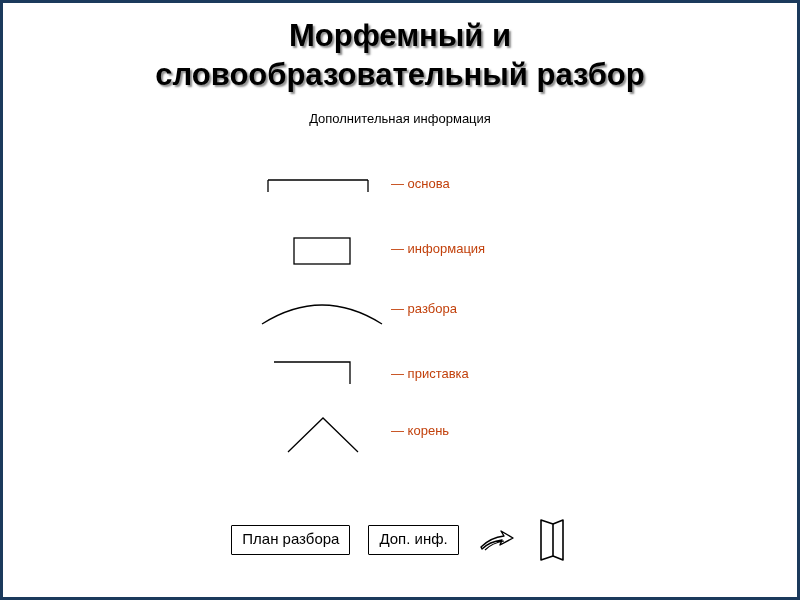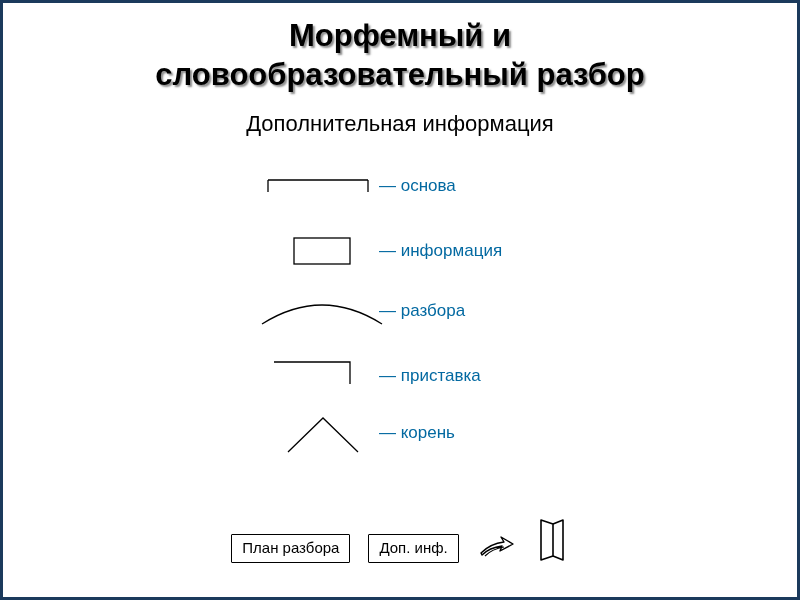--- a/index.html
+++ b/index.html
@@ -30,21 +30,21 @@
     line-height: 1.25;
     color: #000000;
     text-shadow: 2px 2px 2px rgba(120,120,120,0.85);
   }
   .subtitle {
     position: absolute;
     top: 108px;
     left: 0;
     width: 100%;
     text-align: center;
-    font-size: 22px;
+    font-size: 13px;
     color: #000000;
   }
   .legend {
     position: absolute;
     top: 155px;
     left: 0;
     width: 100%;
   }
   .legend-row {
     position: relative;
@@ -55,33 +55,33 @@
     left: 255px;
     top: 0;
     width: 130px;
     height: 62px;
   }
   .glyph svg {
     display: block;
   }
   .legend-label {
     position: absolute;
-    left: 376px;
-    font-size: 17px;
-    color: #0369a1;
+    left: 388px;
+    font-size: 13px;
+    color: #c2410c;
     white-space: nowrap;
   }
   .buttons {
     position: absolute;
     left: 0;
     bottom: 34px;
     width: 100%;
     display: flex;
     justify-content: center;
-    align-items: flex-end;
+    align-items: center;
     gap: 18px;
   }
   .btn {
     border: 1px solid #000000;
     background: #ffffff;
     color: #000000;
     font-size: 15px;
     font-family: "Liberation Sans", sans-serif;
     padding: 5px 10px 6px 10px;
     line-height: 1.1;

